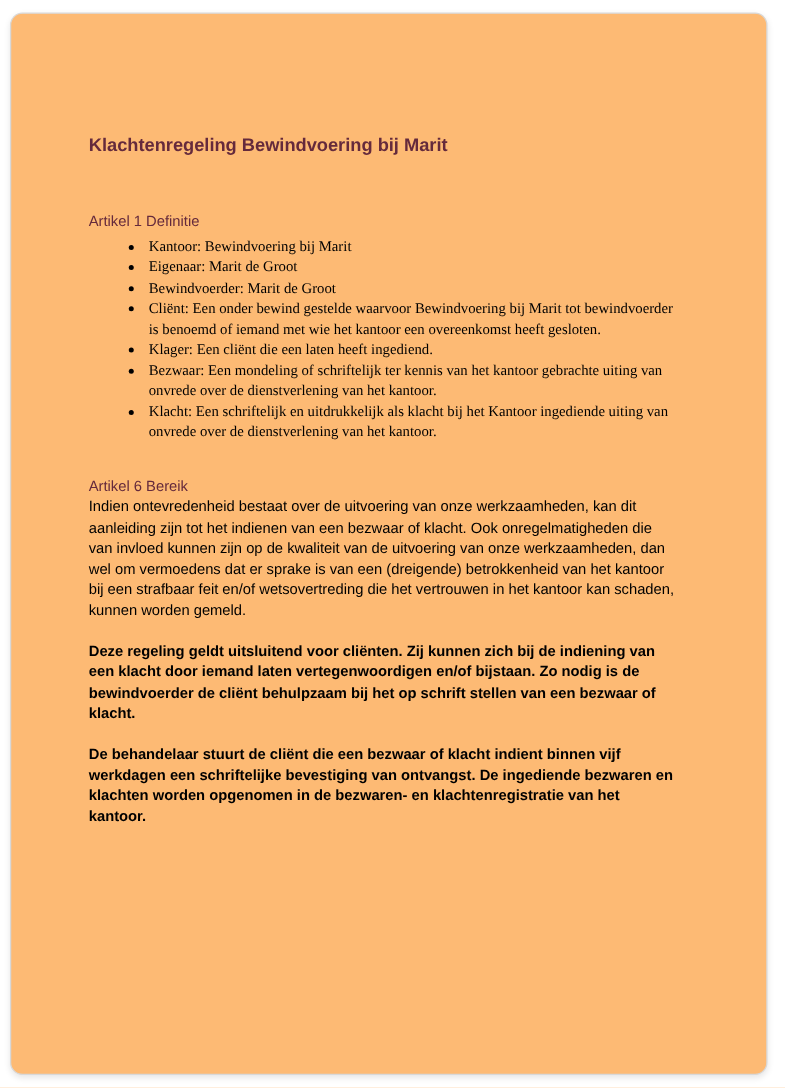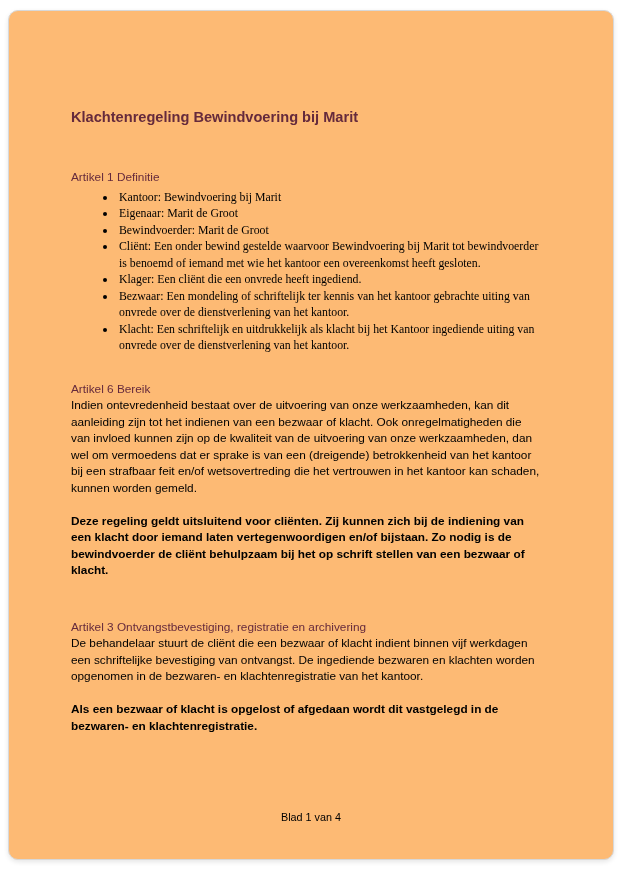--- a/index.html
+++ b/index.html
@@ -81,33 +81,30 @@
     <div class="doc-title">Klachtenregeling Bewindvoering bij Marit</div>
 
     <div class="heading heading-a1">Artikel 1 Definitie</div>
 
 
     <ul class="def-list">
       <li>Kantoor: Bewindvoering bij Marit</li>
       <li>Eigenaar: Marit de Groot</li>
       <li>Bewindvoerder: Marit de Groot</li>
       <li>Cliënt: Een onder bewind gestelde waarvoor Bewindvoering bij Marit tot bewindvoerder is benoemd of iemand met wie het kantoor een overeenkomst heeft gesloten.</li>
-      <li>Klager: Een cliënt die een onvrede heeft ingediend.</li>
+      <li>Klager: Een cliënt die een laten heeft ingediend.</li>
       <li>Bezwaar: Een mondeling of schriftelijk ter kennis van het kantoor gebrachte uiting van onvrede over de dienstverlening van het kantoor.</li>
       <li>Klacht: Een schriftelijk en uitdrukkelijk als klacht bij het Kantoor ingediende uiting van onvrede over de dienstverlening van het kantoor.</li>
     </ul>
 
     <div class="heading heading-a2">Artikel 6 Bereik</div>
 
     <p class="para">Indien ontevredenheid bestaat over de uitvoering van onze werkzaamheden, kan dit aanleiding zijn tot het indienen van een bezwaar of klacht. Ook onregelmatigheden die van invloed kunnen zijn op de kwaliteit van de uitvoering van onze werkzaamheden, dan wel om vermoedens dat er sprake is van een (dreigende) betrokkenheid van het kantoor bij een strafbaar feit en/of wetsovertreding die het vertrouwen in het kantoor kan schaden, kunnen worden gemeld.</p>
 
     <p class="para">Deze regeling geldt uitsluitend voor cliënten. Zij kunnen zich bij de indiening van een klacht door iemand laten vertegenwoordigen en/of bijstaan. Zo nodig is de bewindvoerder de cliënt behulpzaam bij het op schrift stellen van een bezwaar of klacht.</p>
 
-    <div class="heading heading-a3">Artikel 3 Ontvangstbevestiging, registratie en archivering</div>
 
     <p class="para">De behandelaar stuurt de cliënt die een bezwaar of klacht indient binnen vijf werkdagen een schriftelijke bevestiging van ontvangst. De ingediende bezwaren en klachten worden opgenomen in de bezwaren- en klachtenregistratie van het kantoor.</p>
 
-    <p class="para">Als een bezwaar of klacht is opgelost of afgedaan wordt dit vastgelegd in de bezwaren- en klachtenregistratie.</p>
 
   </div>
 
-  <div class="footer">Blad 1 van 4</div>
 </div>
 
 </body></html>

